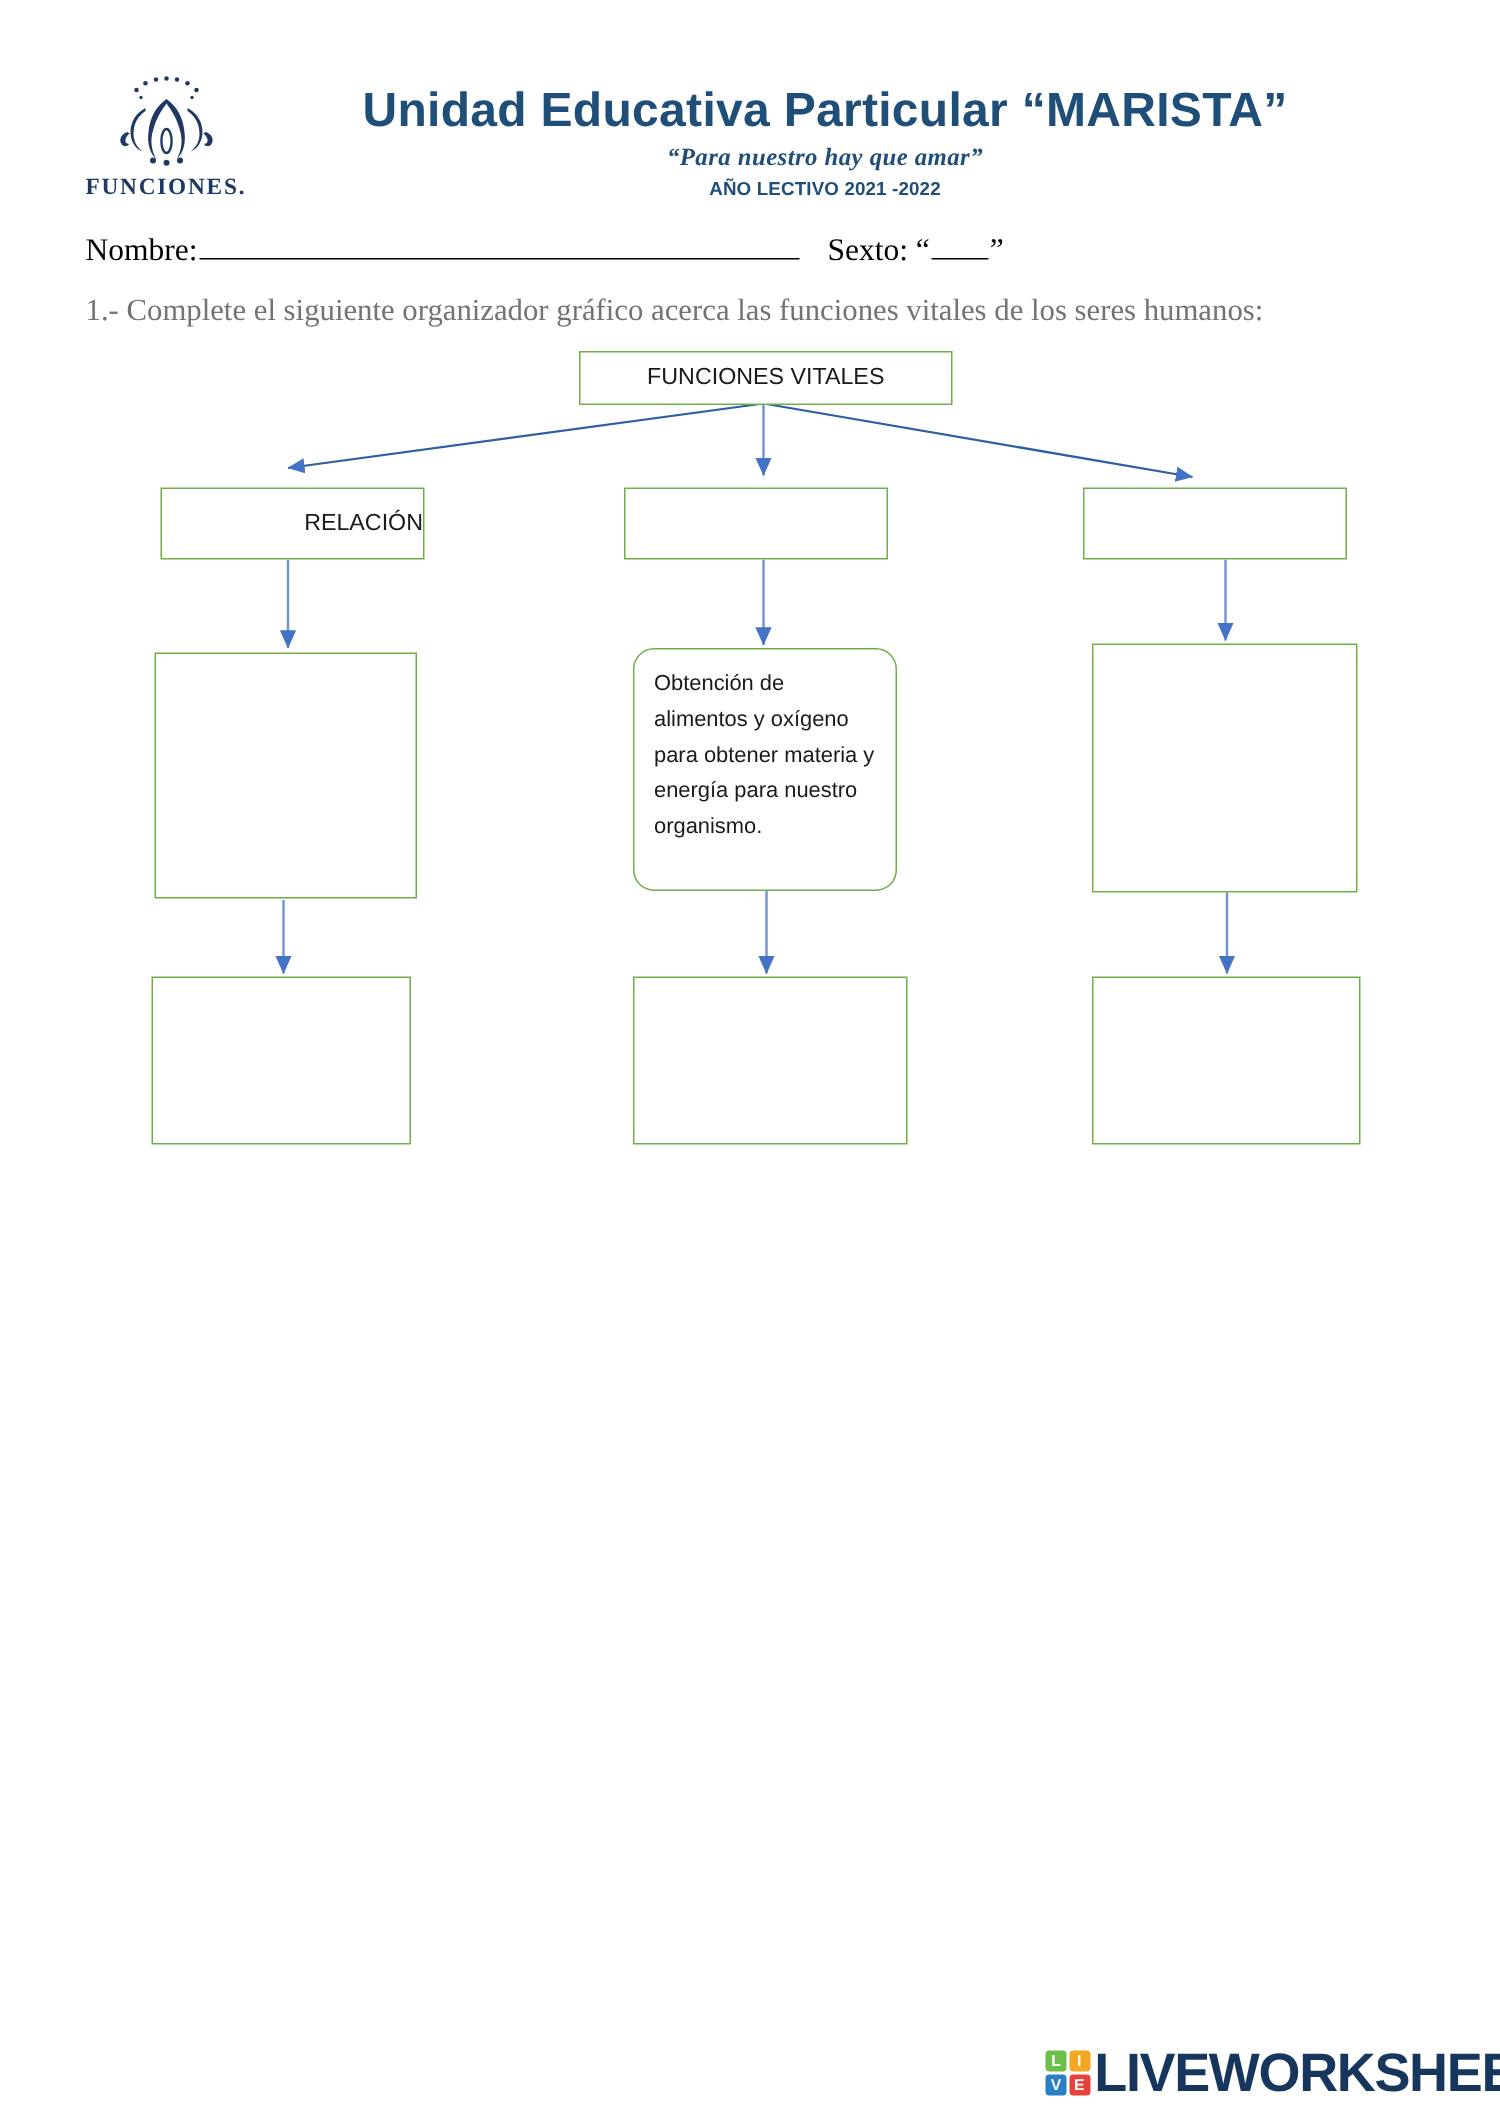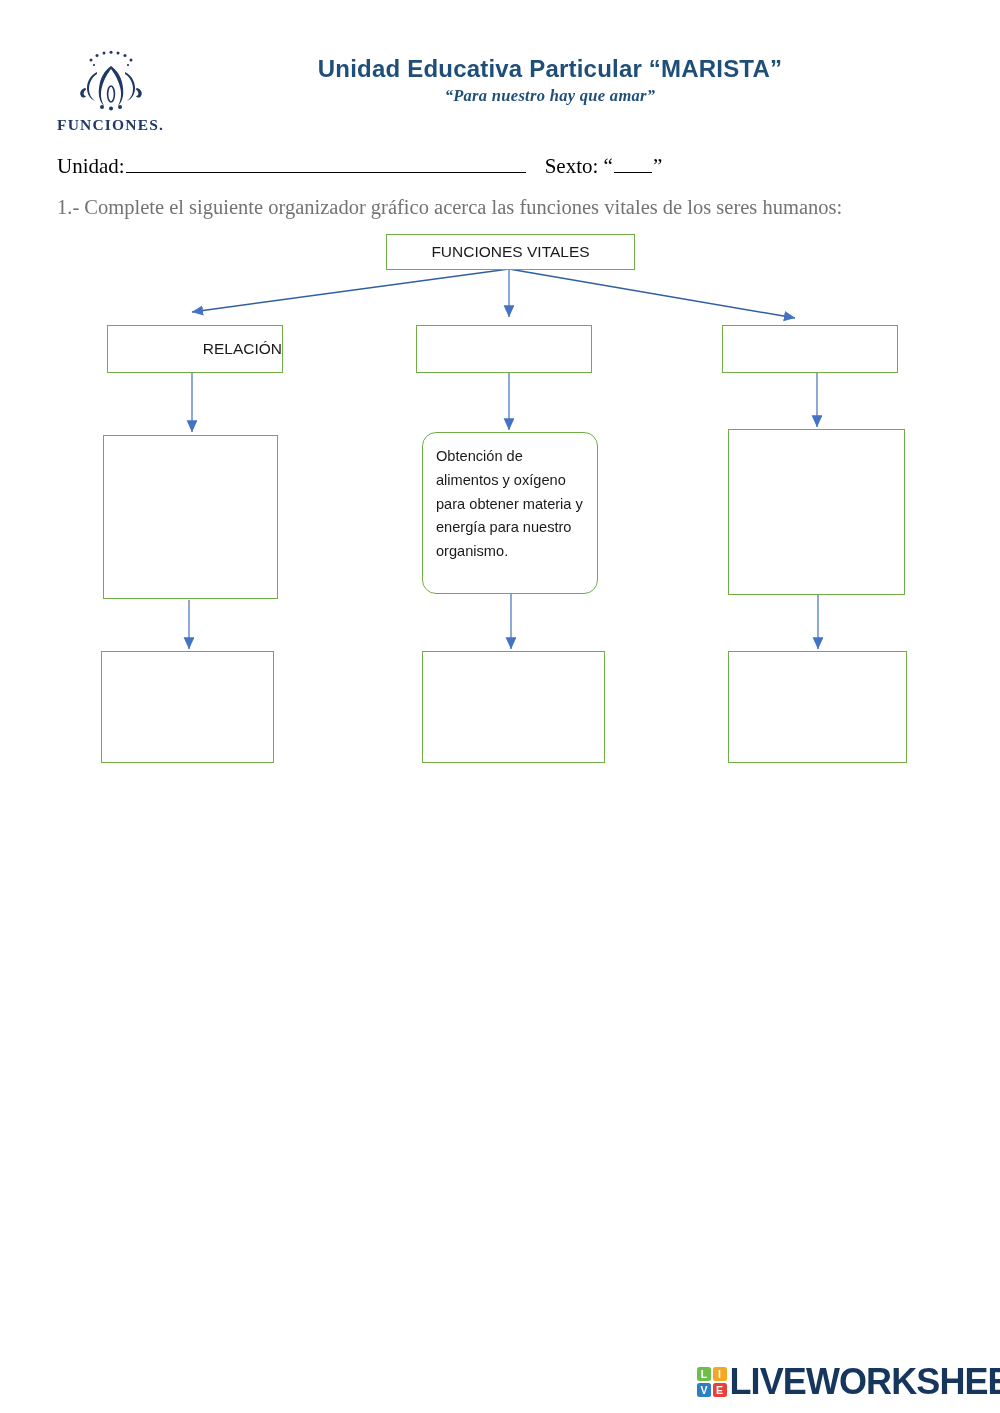--- a/index.html
+++ b/index.html
@@ -41,21 +41,21 @@
   .header-text {
     position: absolute;
     left: 230px;
     top: 56px;
     width: 640px;
     text-align: center;
   }
   .school-name {
     font-family: "Liberation Sans", sans-serif;
     font-weight: bold;
-    font-size: 24px;
+    font-size: 32px;
     color: #1F4E79;
     letter-spacing: 0.2px;
     line-height: 1.12;
   }
   .school-motto {
     font-family: "Liberation Serif", serif;
     font-style: italic;
     font-weight: bold;
     font-size: 16.5px;
     color: #1F4E79;
@@ -209,24 +209,25 @@
         <circle cx="54" cy="64.5" r="2"></circle>
         <circle cx="63" cy="63" r="2"></circle>
     </g>
   </svg>
   <div class="logo-word">FUNCIONES.</div>
 </div>
 
 <div class="header-text">
   <div class="school-name">Unidad Educativa Particular “MARISTA”</div>
   <div class="school-motto">“Para nuestro hay que amar”</div>
+  <div class="school-year">AÑO LECTIVO 2021 -2022</div>
 </div>
 
 <div class="name-row">
-  <span class="name-label">Unidad:</span><span class="name-blank"></span><span class="grade-label">Sexto: “</span><span class="grade-blank"></span><span>”</span>
+  <span class="name-label">Nombre:</span><span class="name-blank"></span><span class="grade-label">Sexto: “</span><span class="grade-blank"></span><span>”</span>
 </div>
 
 <div class="instruction">1.- Complete el siguiente organizador gráfico acerca las funciones vitales de los seres humanos:</div>
 
 <div class="diagram">
 
   <svg class="arrow-layer">
     <defs>
       <marker id="ah" markerWidth="9" markerHeight="9" refX="7.4" refY="3.4" orient="auto">
         <path d="M0,0 L7.6,3.4 L0,6.8 z" fill="#4472C4"></path>

